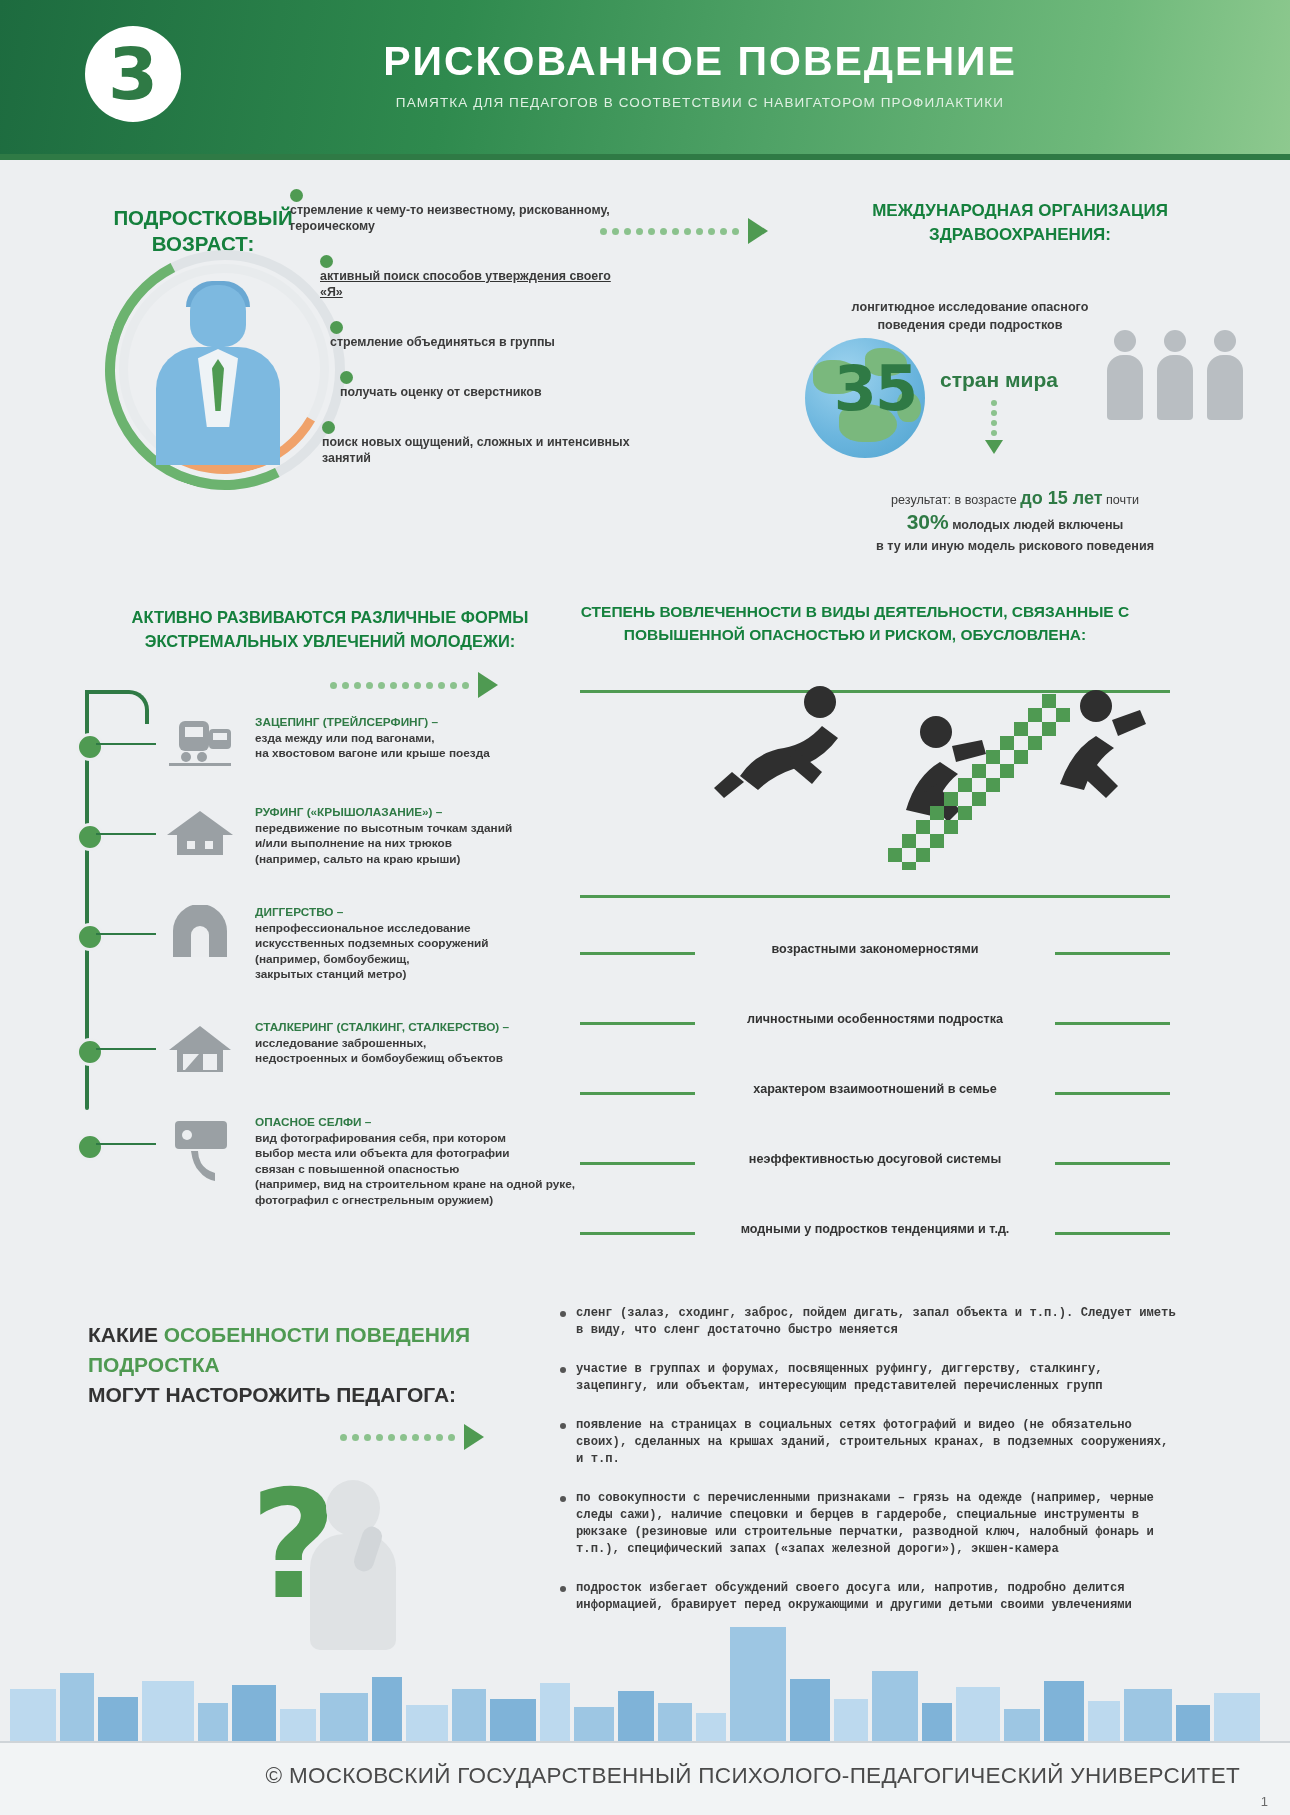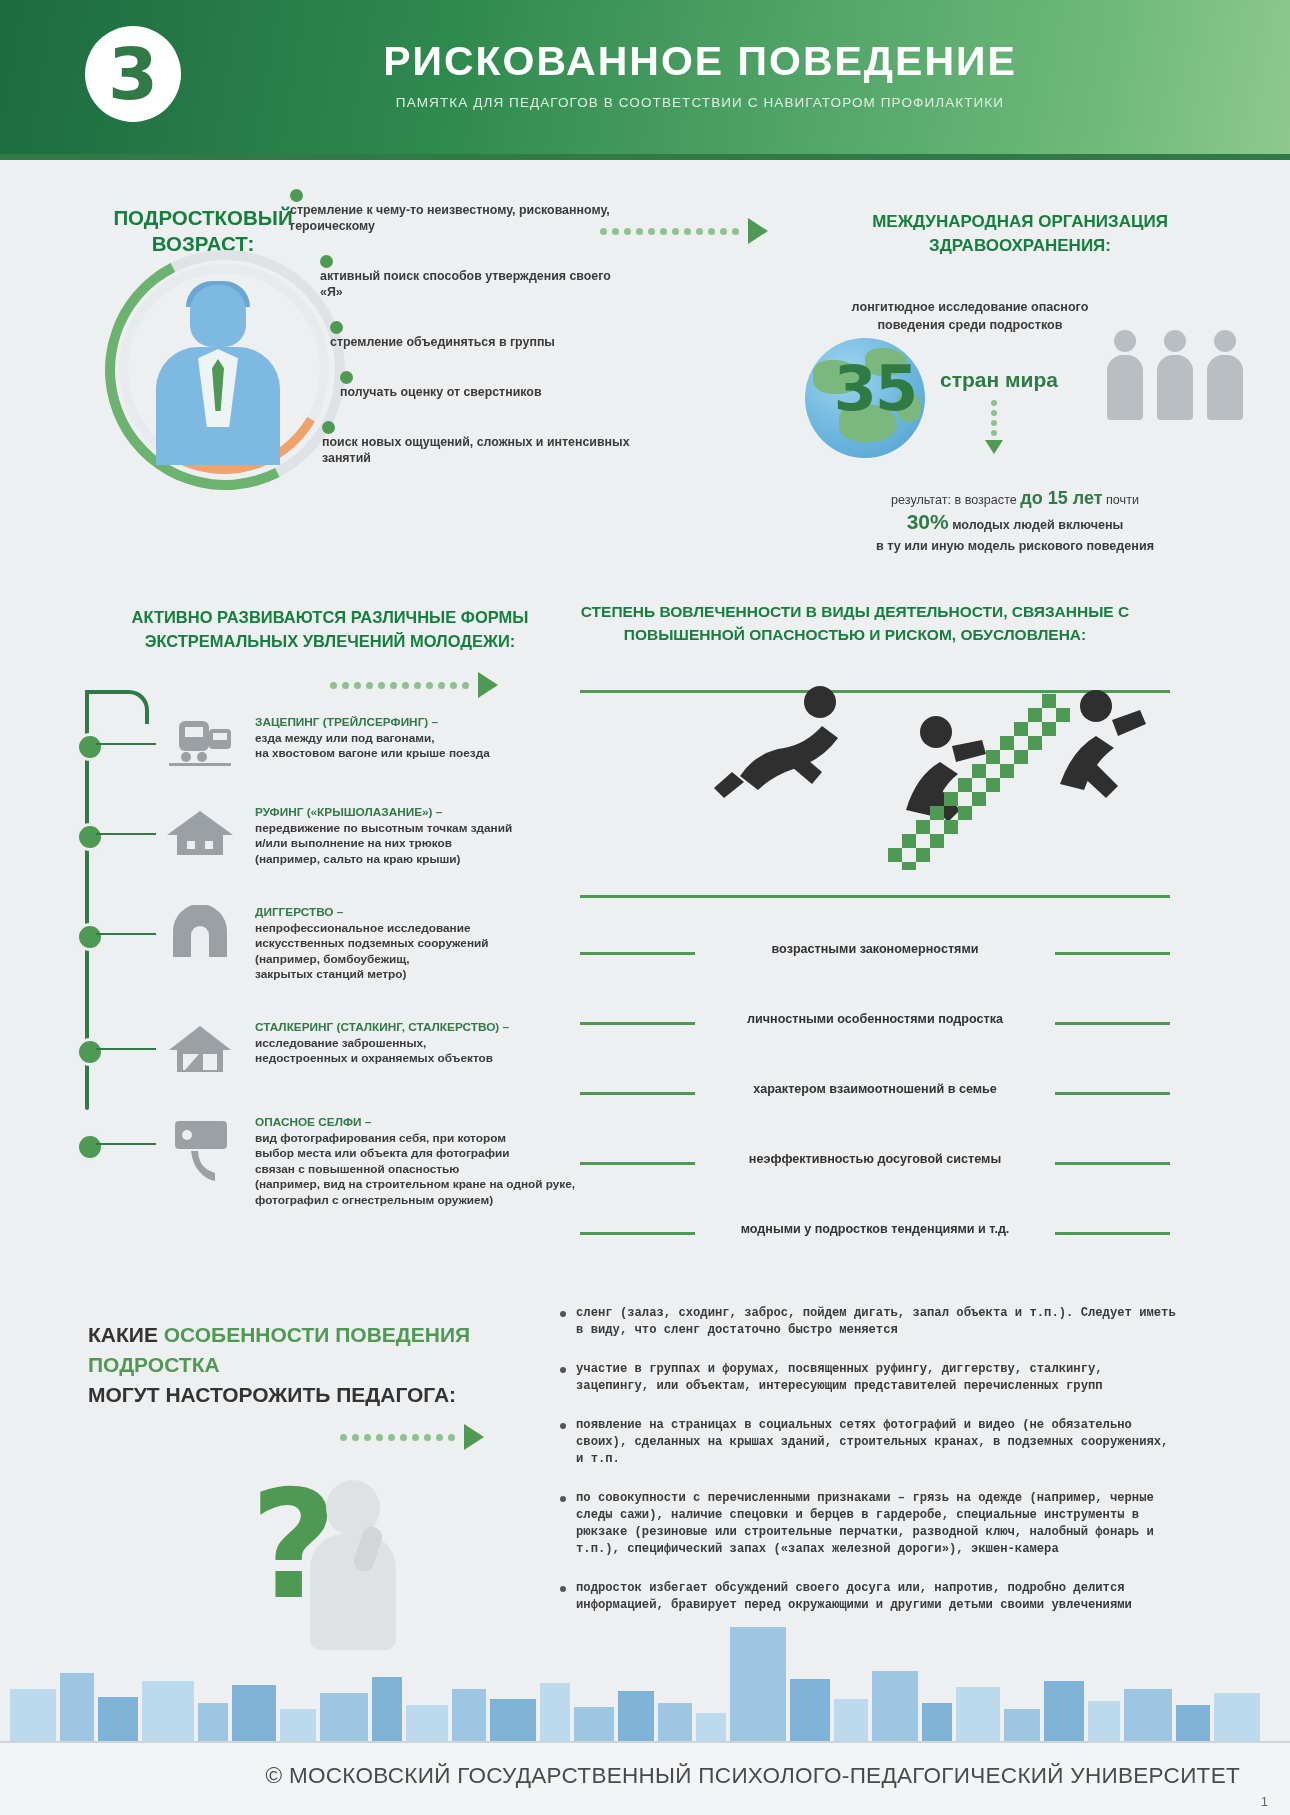--- a/index.html
+++ b/index.html
@@ -65,28 +65,28 @@
   .tp-hair{position:absolute;left:36px;top:-4px;width:64px;height:26px;border-radius:30px 30px 0 0;background:#6aa8d3;}
   .tp-body{position:absolute;left:6px;top:62px;width:124px;height:118px;background:#7db9e0;border-radius:42px 42px 0 0;}
   .tp-shirt{position:absolute;left:48px;top:64px;width:40px;height:78px;background:#eef3f6;clip-path:polygon(50% 0,100% 12%,78% 100%,22% 100%,0 12%);}
   .tp-tie{position:absolute;left:62px;top:74px;width:12px;height:52px;background:#4f9a52;clip-path:polygon(50% 0,100% 18%,72% 100%,28% 100%,0 18%);}
 
   .teen-list{position:absolute;left:330px;top:186px;width:300px;}
   .teen-item{display:flex;align-items:flex-start;margin-bottom:18px;flex-direction:column;}
   .teen-item .bullet-dot{margin:3px 12px 0 0;flex:none;}
   .teen-item .txt{font-size:12.4px;line-height:16px;font-weight:bold;color:#3b3b3b;}
   .ti-0{margin-left:-40px;}
-  .ti-1{margin-left:-10px;}
+  .ti-1{margin-left:-10px;text-decoration:underline;}
   .ti-2{margin-left:0;}
   .ti-3{margin-left:10px;}
   .ti-4{margin-left:-8px;}
 
   
   .who-arrow{position:absolute;left:600px;top:218px;}
-  .who-title{position:absolute;left:845px;top:210px;width:350px;text-align:center;font-size:17px;line-height:24px;}
+  .who-title{position:absolute;left:845px;top:199px;width:350px;text-align:center;font-size:17px;line-height:24px;}
   .who-sub{position:absolute;left:830px;top:298px;width:280px;text-align:center;font-size:12.6px;line-height:18px;font-weight:bold;color:#3b3b3b;}
   .globe{position:absolute;left:805px;top:338px;width:120px;height:120px;border-radius:50%;
     background:radial-gradient(circle at 35% 30%,#9fd4ef 0%,#6cb6de 55%,#4ea2cf 100%);overflow:hidden;}
   .globe .land{position:absolute;background:#7ab87d;border-radius:40% 60% 50% 45%;}
   .l1{left:8px;top:22px;width:48px;height:34px;}
   .l2{left:60px;top:10px;width:42px;height:28px;}
   .l3{left:34px;top:66px;width:58px;height:38px;}
   .l4{left:92px;top:54px;width:24px;height:30px;}
   .globe-num{position:absolute;left:800px;top:352px;width:150px;text-align:center;
     font-size:62px;font-weight:bold;color:#2f7a45;font-family:"DejaVu Sans", sans-serif;letter-spacing:-2px;}
@@ -352,21 +352,21 @@
         <polygon points="35,6 66,30 4,30"></polygon>
             <rect x="12" y="30" width="46" height="22"></rect>
         <polygon points="18,34 34,34 20,50 18,50" fill="#eceef0"></polygon>
         <polygon points="38,34 52,34 52,50 38,50" fill="#eceef0"></polygon>
       </g>
         </svg>
     </div>
     <div class="ef-text">
       <span class="hd">СТАЛКЕРИНГ (СТАЛКИНГ, СТАЛКЕРСТВО) –</span><br>
       <span style="white-space:pre-line">исследование заброшенных,
-недостроенных и охраняемых объектов</span>
+недостроенных и бомбоубежищ объектов</span>
     </div>
   </div>
 
   <div class="ef-row" style="top:1115px;">
     <div class="ef-node"></div>
     <div class="ef-branch"></div>
     <div class="ef-icon">
       <svg width="70" height="70" viewBox="0 0 70 70">
           <g class="ico">
         <rect x="10" y="6" width="52" height="28" rx="4"></rect>

